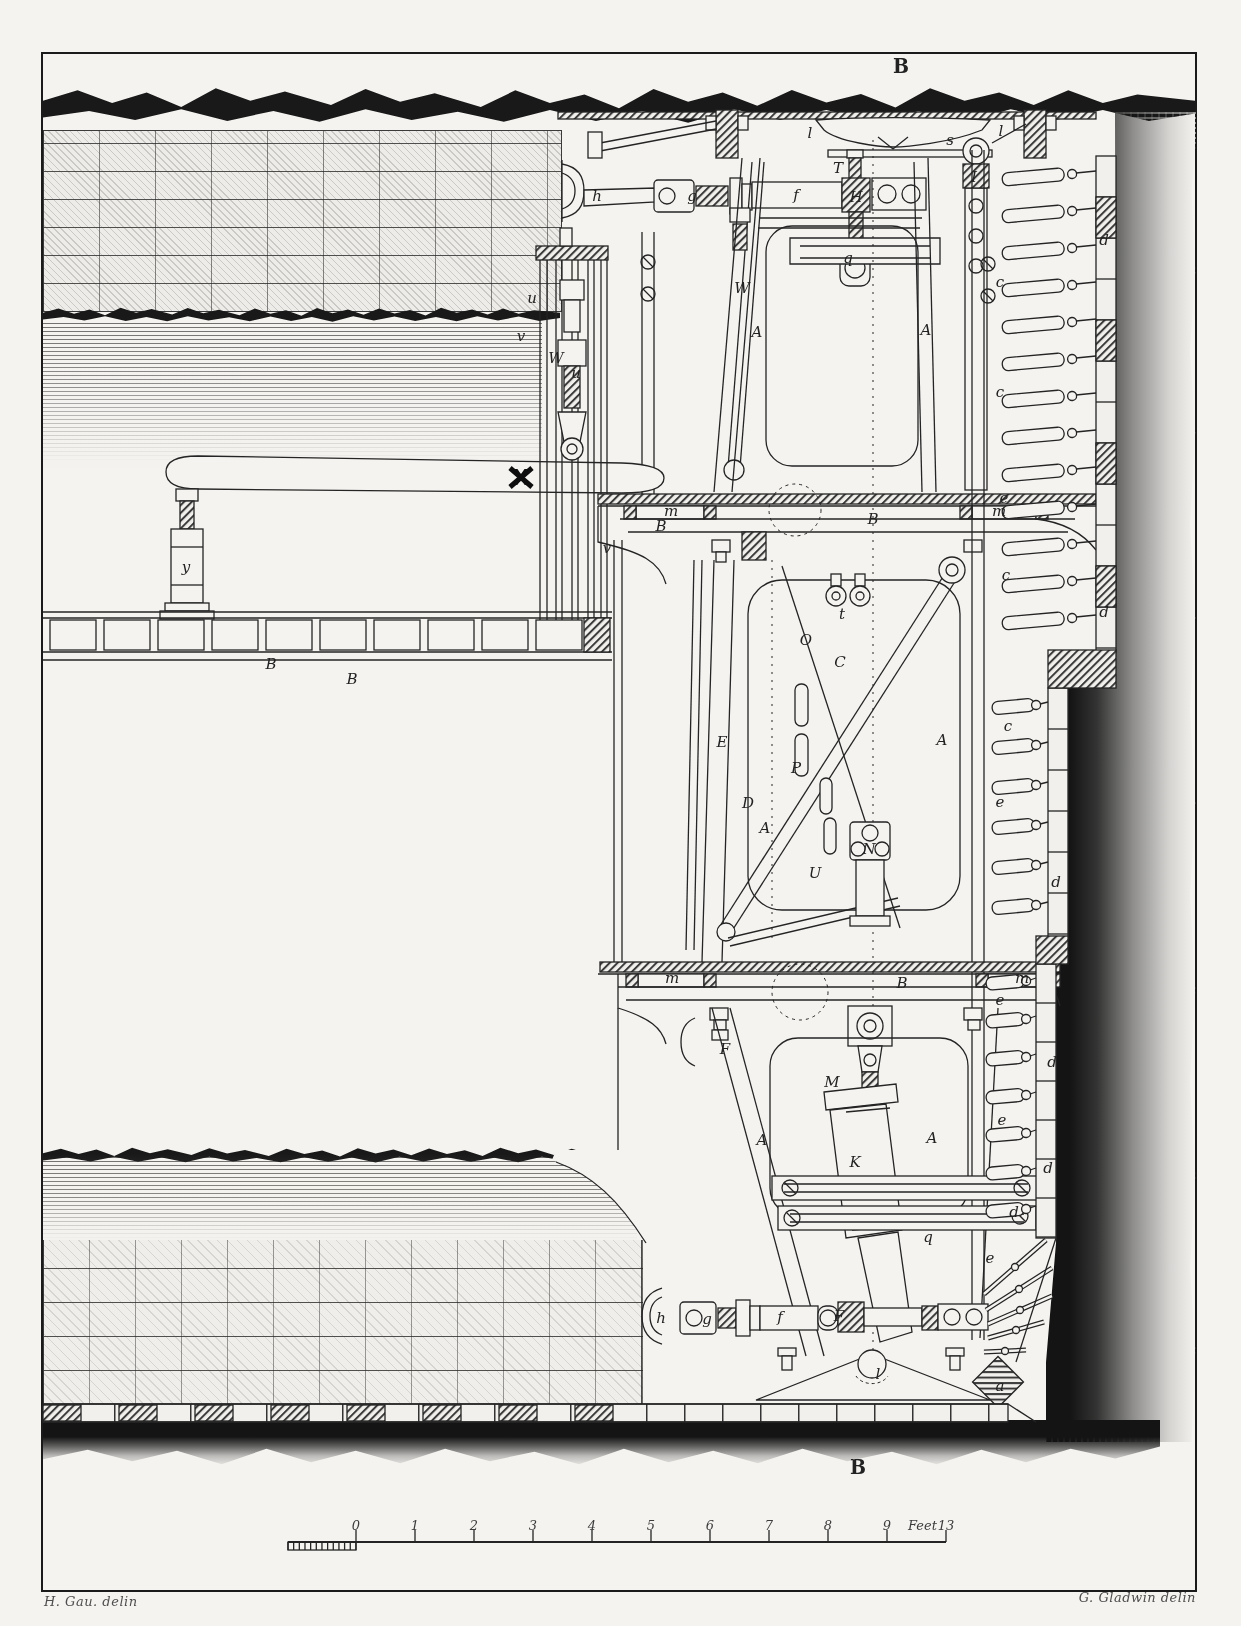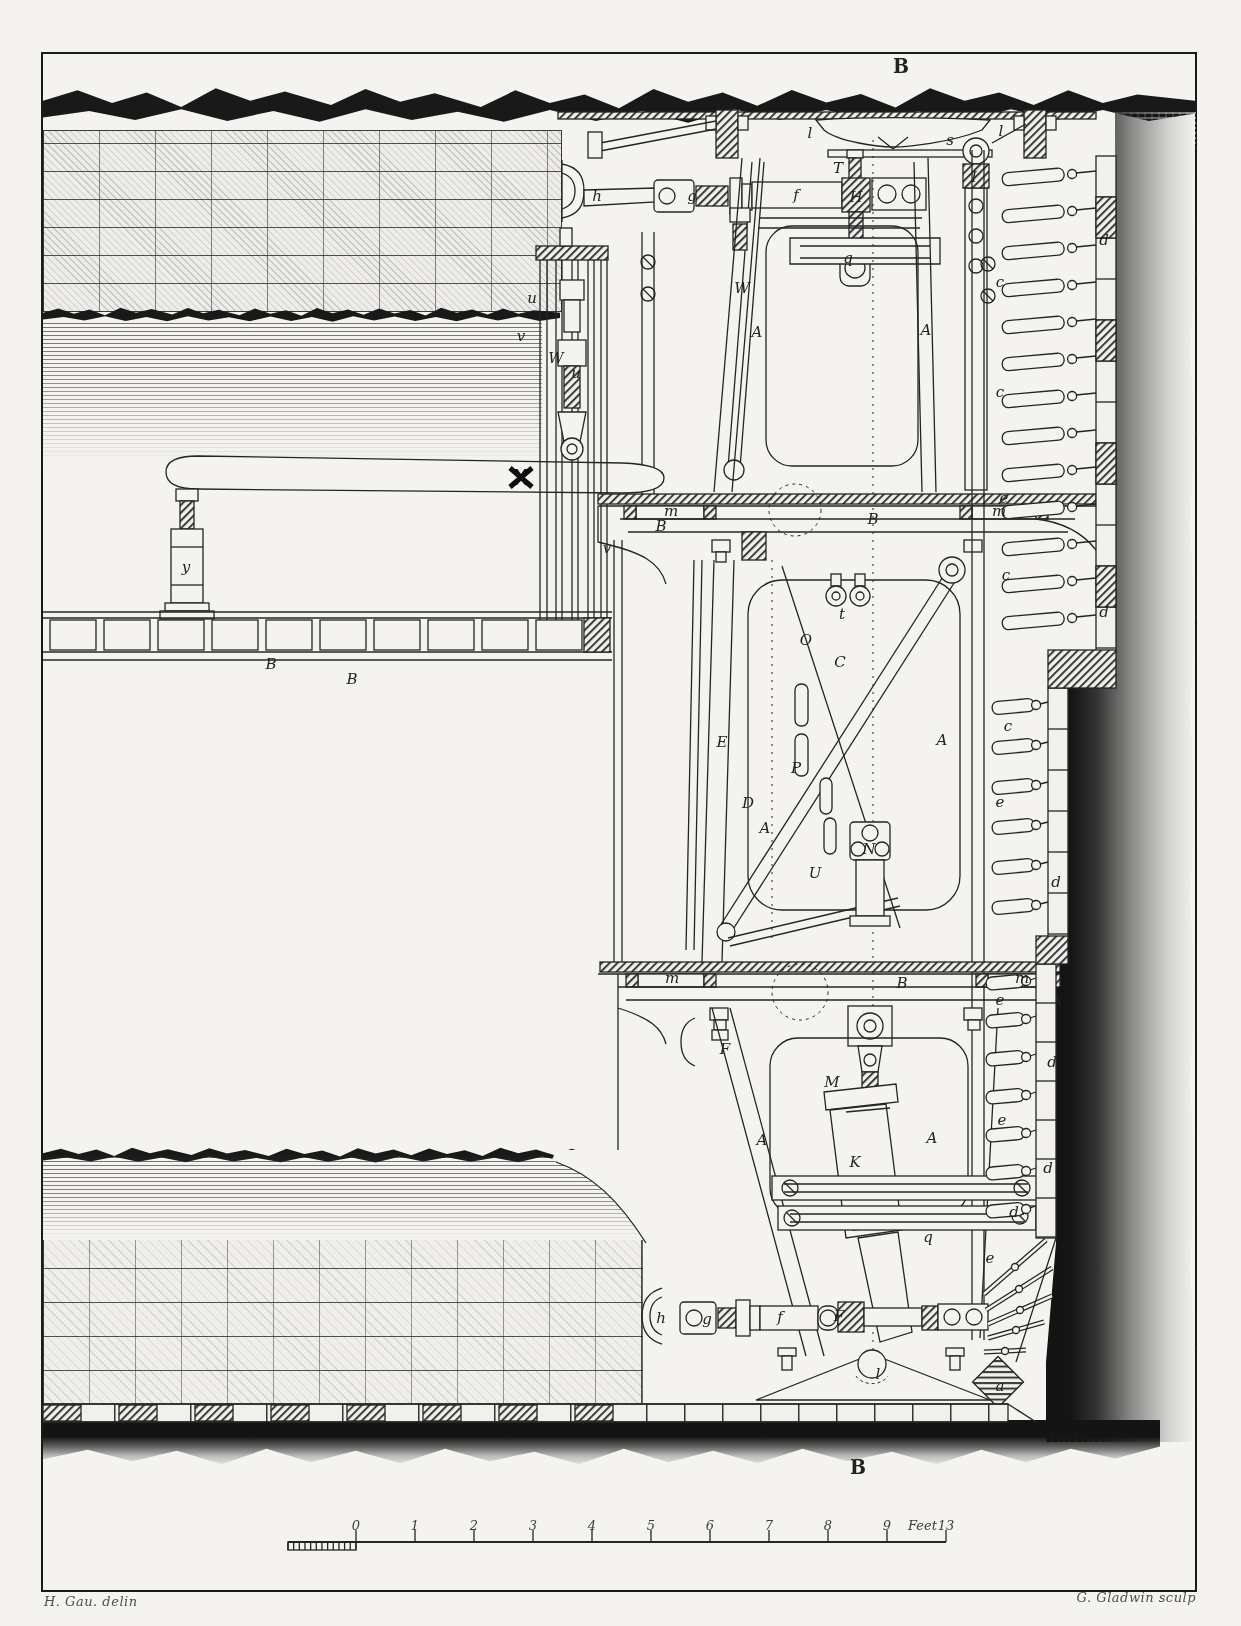--- a/index.html
+++ b/index.html
@@ -656,14 +656,14 @@
       <span class="label" style="left: 1056px; top: 882px;">d</span>
       <span class="label" style="left: 1000px; top: 1000px;">e</span>
       <span class="label" style="left: 1052px; top: 1062px;">d</span>
       <span class="label" style="left: 1002px; top: 1120px;">e</span>
       <span class="label" style="left: 1048px; top: 1168px;">d</span>
       <span class="label" style="left: 1014px; top: 1212px;">d</span>
       <span class="label" style="left: 990px; top: 1258px;">e</span>
     </div>
 
   <span class="credit" id="credit-left">H. Gau. delin</span>
-  <span class="credit" id="credit-right">G. Gladwin sculp</span>
+  <span class="credit" id="credit-right">G. Gladwin delin</span>
 </div>
 
 </body></html>

